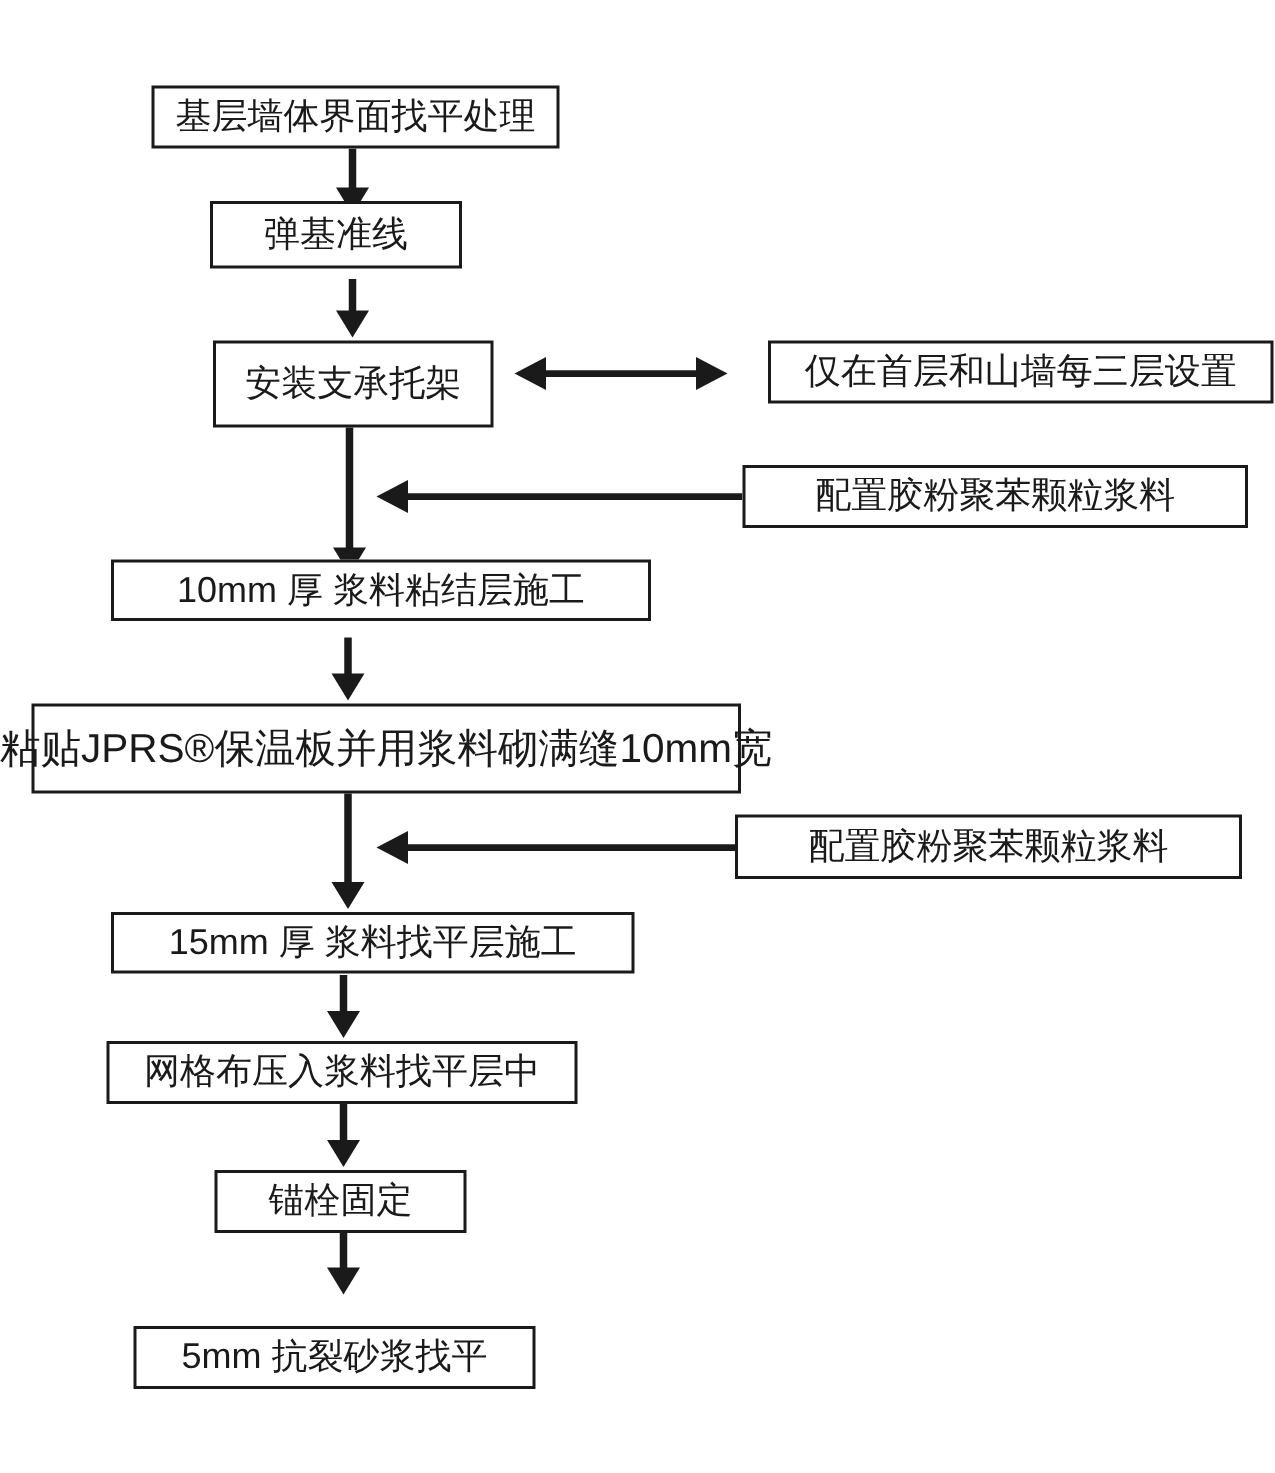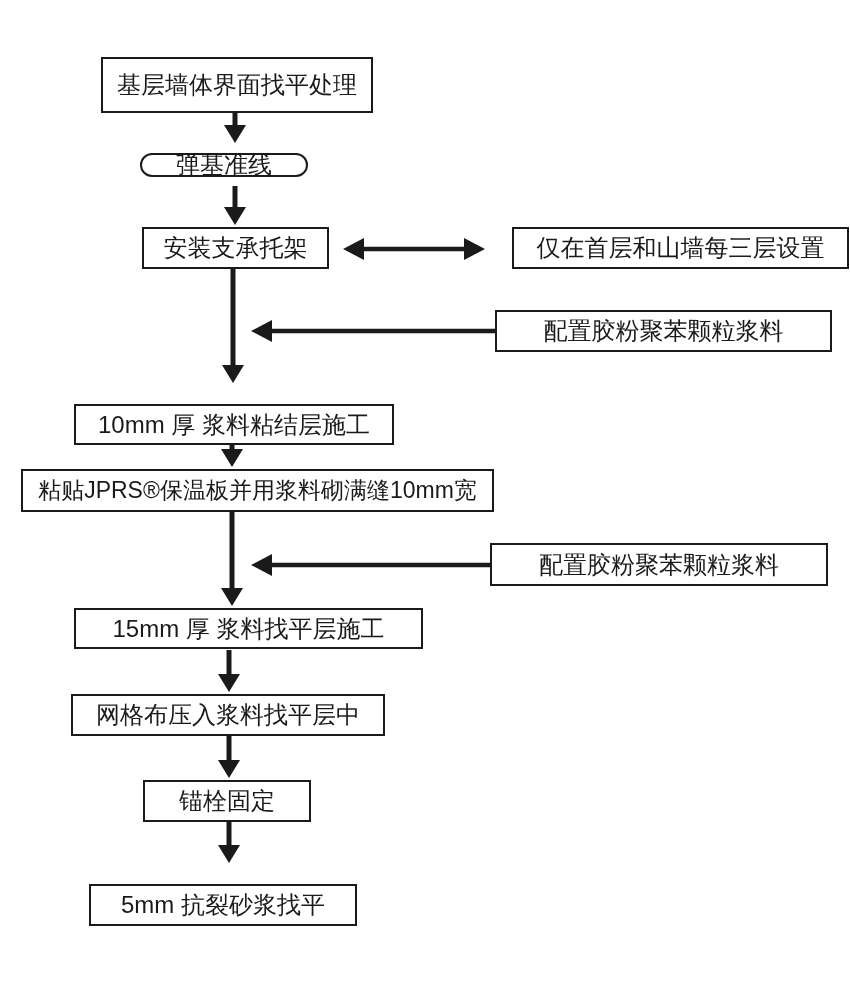--- a/index.html
+++ b/index.html
@@ -30,27 +30,27 @@
     color: #1a1a1a;
     display: flex;
     align-items: center;
     justify-content: center;
     font-size: 24px;
     line-height: 1;
     white-space: nowrap;
     text-align: center;
   }
   
-  #n-step1     { left: 101px; top: 57px;  width: 272px; height: 56px; }
-  #n-step2     { left: 140px; top: 153px; width: 168px; height: 24px; border-radius: 14px; }
-  #n-step3     { left: 142px; top: 227px; width: 187px; height: 42px; }
+  #n-step1     { left: 101px; top: 57px;  width: 272px; height: 42px; }
+  #n-step2     { left: 140px; top: 134px; width: 168px; height: 45px; }
+  #n-step3     { left: 142px; top: 227px; width: 187px; height: 58px; }
   #n-side-note { left: 512px; top: 227px; width: 337px; height: 42px; }
   #n-side-mix1 { left: 495px; top: 310px; width: 337px; height: 42px; }
-  #n-step4     { left: 74px;  top: 404px; width: 320px; height: 41px; }
-  #n-step5     { left: 21px;  top: 469px; width: 473px; height: 43px; font-size: 23px; }
+  #n-step4     { left: 74px;  top: 373px; width: 360px; height: 41px; }
+  #n-step5     { left: 21px;  top: 469px; width: 473px; height: 60px; font-size: 27px; }
   #n-side-mix2 { left: 490px; top: 543px; width: 338px; height: 43px; }
   #n-step6     { left: 74px;  top: 608px; width: 349px; height: 41px; }
   #n-step7     { left: 71px;  top: 694px; width: 314px; height: 42px; }
   #n-step8     { left: 143px; top: 780px; width: 168px; height: 42px; }
   #n-step9     { left: 89px;  top: 865px; width: 268px; height: 42px; margin-top: 19px; }
 
   .shaft { stroke: #1a1a1a; stroke-width: 5; }
   .shaft-h { stroke: #1a1a1a; stroke-width: 4.5; }
   .head { fill: #1a1a1a; stroke: none; }
 </style>

